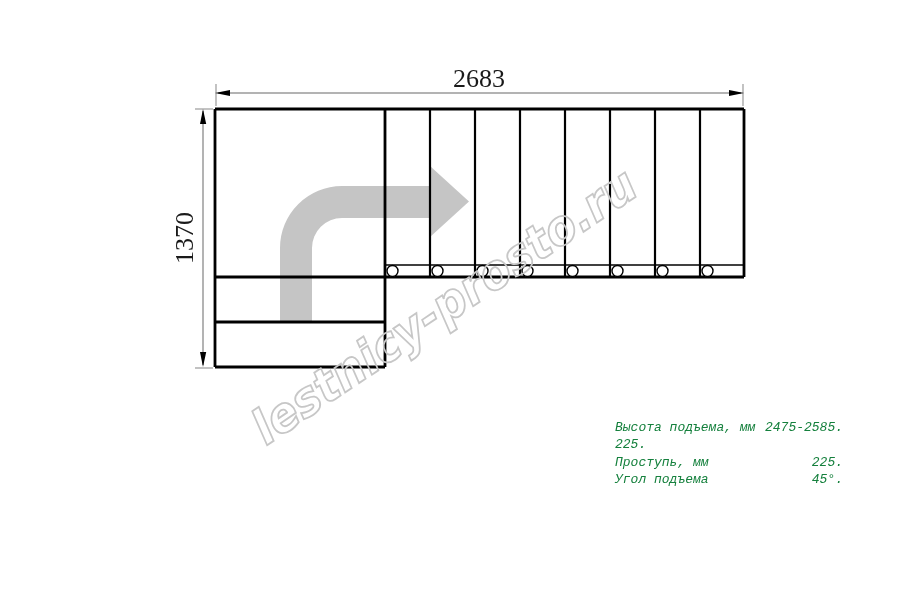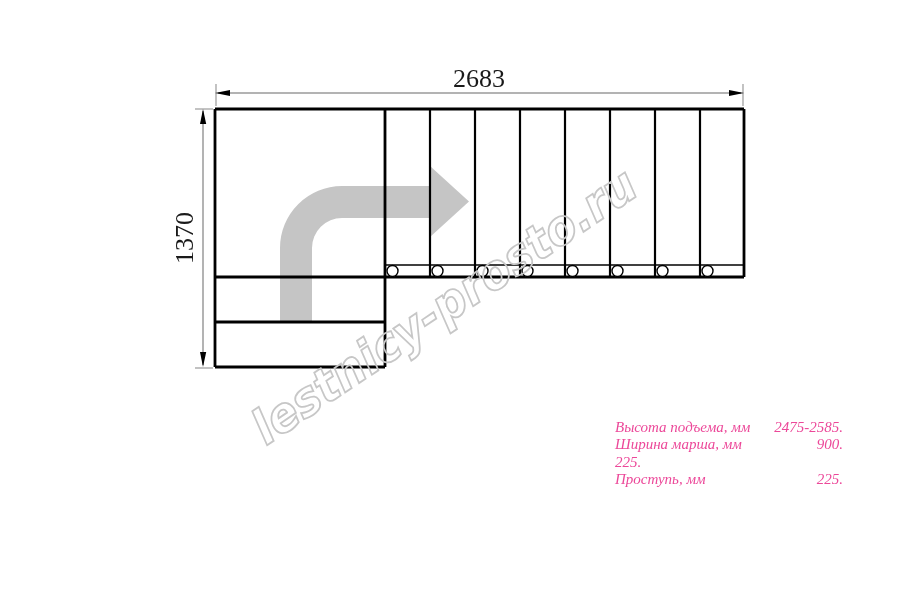--- a/index.html
+++ b/index.html
@@ -32,25 +32,25 @@
     font-style: italic;
     font-size: 48px;
     fill: none;
     stroke-width: 1.8;
   }
   .specs {
     position: absolute;
     left: 615px;
     top: 419px;
     width: 228px;
-    font-family: Liberation Serif, serif;
+    font-family: Liberation Mono, monospace;
     font-style: italic;
-    font-size: 15px;
+    font-size: 13px;
     line-height: 17.4px;
-    color: #ec4899;
+    color: #15803d;
   }
   .spec-row {
     display: flex;
     justify-content: space-between;
     white-space: nowrap;
   }
   .spec-row .val {
   }
 </style>
 </head>
@@ -116,25 +116,25 @@
 
     <text class="wm-text" transform="translate(266,446) rotate(-34)" textLength="452" lengthAdjust="spacingAndGlyphs" stroke="#c7c7c7">lestnicy-prosto.ru</text>
   </svg>
 
   <div class="specs">
     <div class="spec-row">
       <span class="lbl">Высота подъема, мм</span>
       <span class="val">2475-2585.</span>
     </div>
     <div class="spec-row">
-      <span class="lbl">Ширина марша, мм</span>
-      <span class="val">900.</span>
-    </div>
-    <div class="spec-row">
       <span class="val">225.</span>
     </div>
     <div class="spec-row">
       <span class="lbl">Проступь, мм</span>
       <span class="val">225.</span>
     </div>
+    <div class="spec-row">
+      <span class="lbl">Угол подъема</span>
+      <span class="val">45°.</span>
+    </div>
   </div>
 
 </div>
 
 </body></html>

